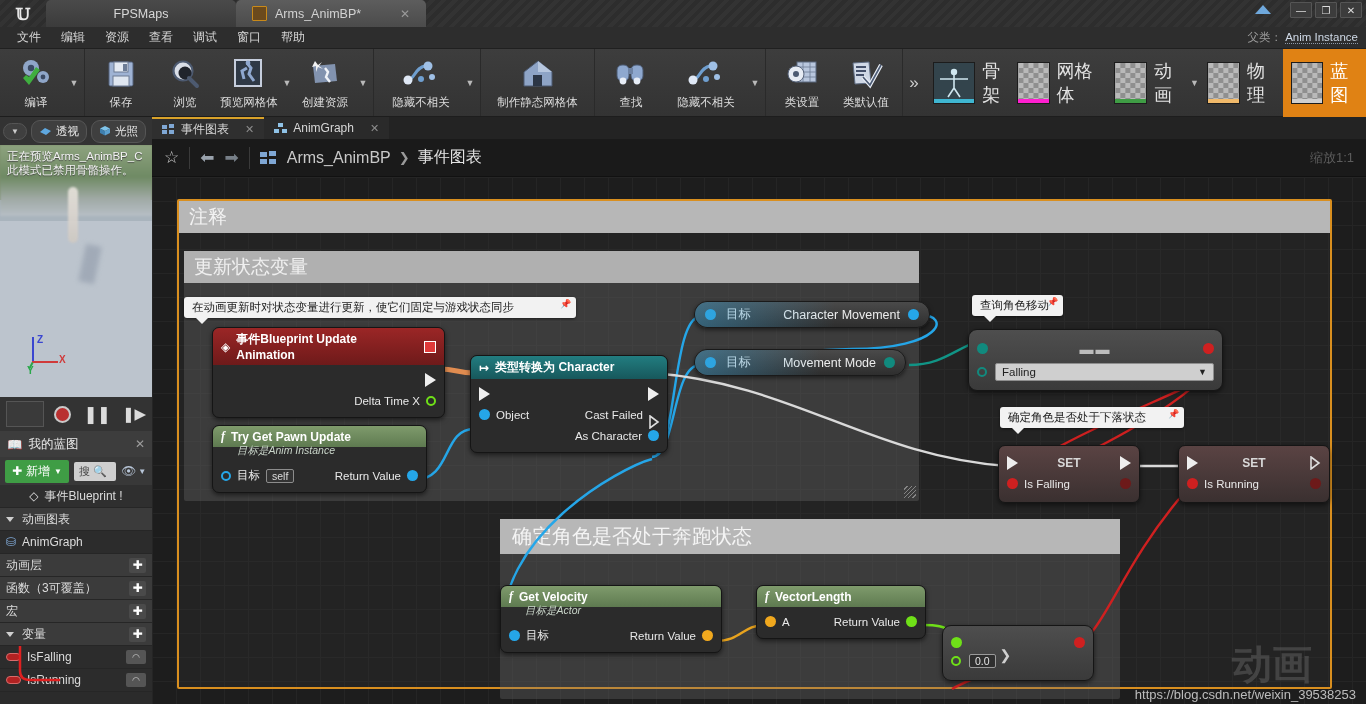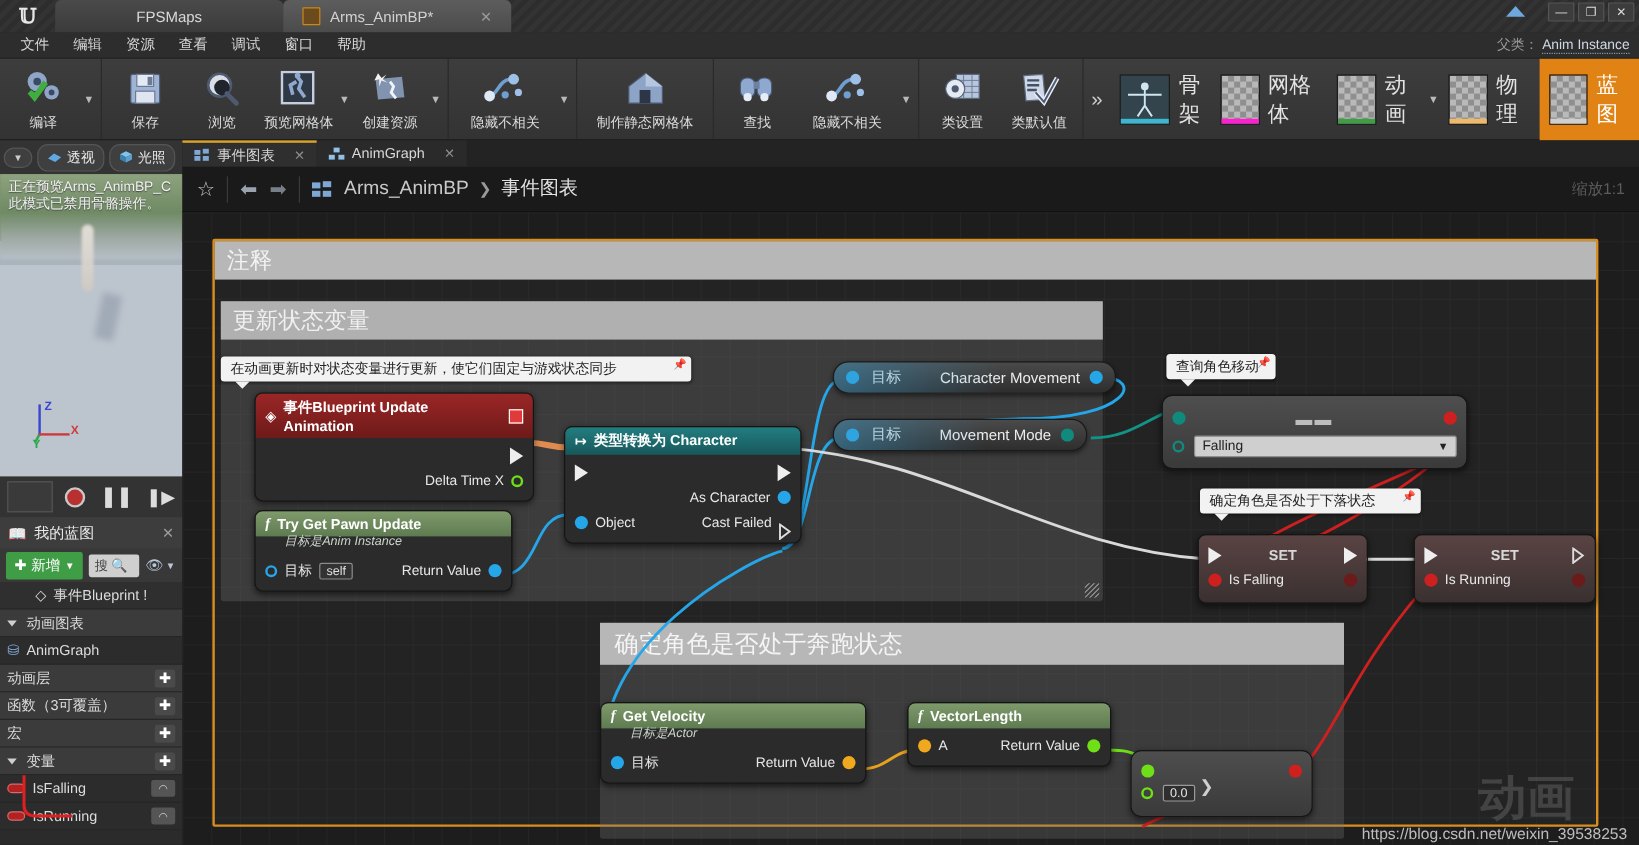--- a/index.html
+++ b/index.html
@@ -649,37 +649,37 @@
     <div class="node" style="left:318px; top:178px; width:198px;">
       <div class="hdr" style="background:linear-gradient(180deg,#227d80,#17585c);">
         <span>↦</span>
         <span>类型转换为 Character</span>
       </div>
       <div class="body">
         <div class="row split">
           <span class="exec"></span>
           <span class="exec"></span>
         </div>
-        <div class="row right">
-          <span>As Character</span>
-          <span class="pin" style="background:#25a6e8;"></span>
-        </div>
         <div class="row split">
           <span style="display:flex;align-items:center;gap:6px;">
             <span class="pin" style="background:#25a6e8;"></span>
             <span>Object</span>
           </span>
           <span style="display:flex;align-items:center;gap:6px;">
             <span>Cast Failed</span>
             <span style="width:0;height:0;border-left:10px solid transparent;border-top:7px solid transparent;border-bottom:7px solid transparent;box-shadow:inset 0 0 0 2px #ddd;">
               <svg width="11" height="14" style="display:block;margin-left:-10px;">
                 <path d="M1 1 L9 7 L1 13 Z" stroke="#dddddd" stroke-width="1.6" fill="none"></path>
               </svg>
             </span>
           </span>
+        </div>
+        <div class="row right">
+          <span>As Character</span>
+          <span class="pin" style="background:#25a6e8;"></span>
         </div>
       </div>
     </div>
 
     <div class="varnode" style="left:542px; top:124px; width:236px;">
       <span class="tint"></span>
       <span class="pin" style="background:#25a6e8;"></span>
       <span>目标</span>
       <span style="margin-left:auto;display:flex;align-items:center;gap:8px;">
         <span>Character Movement</span>

